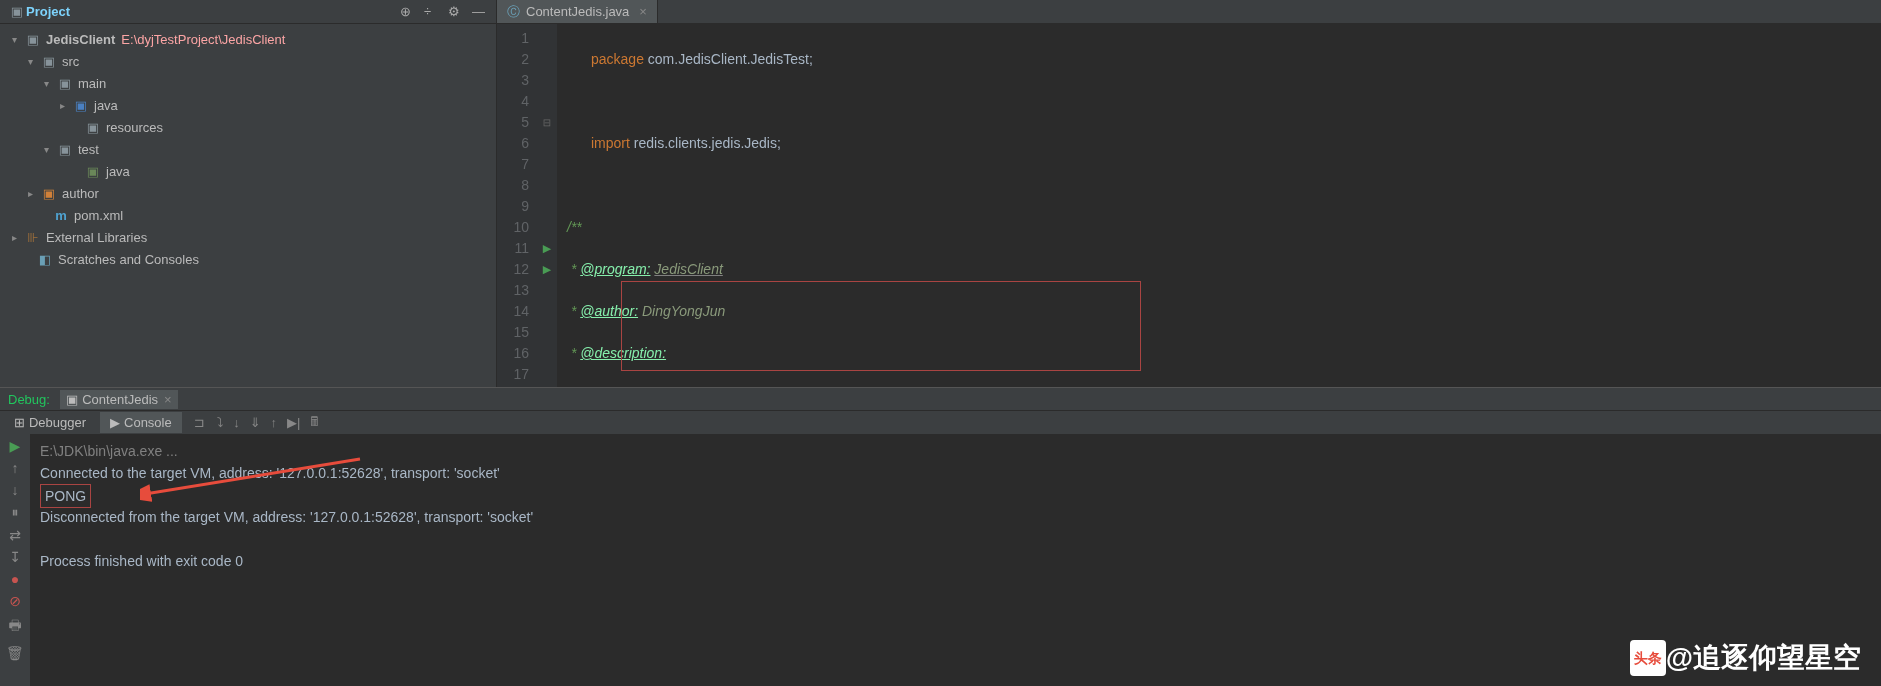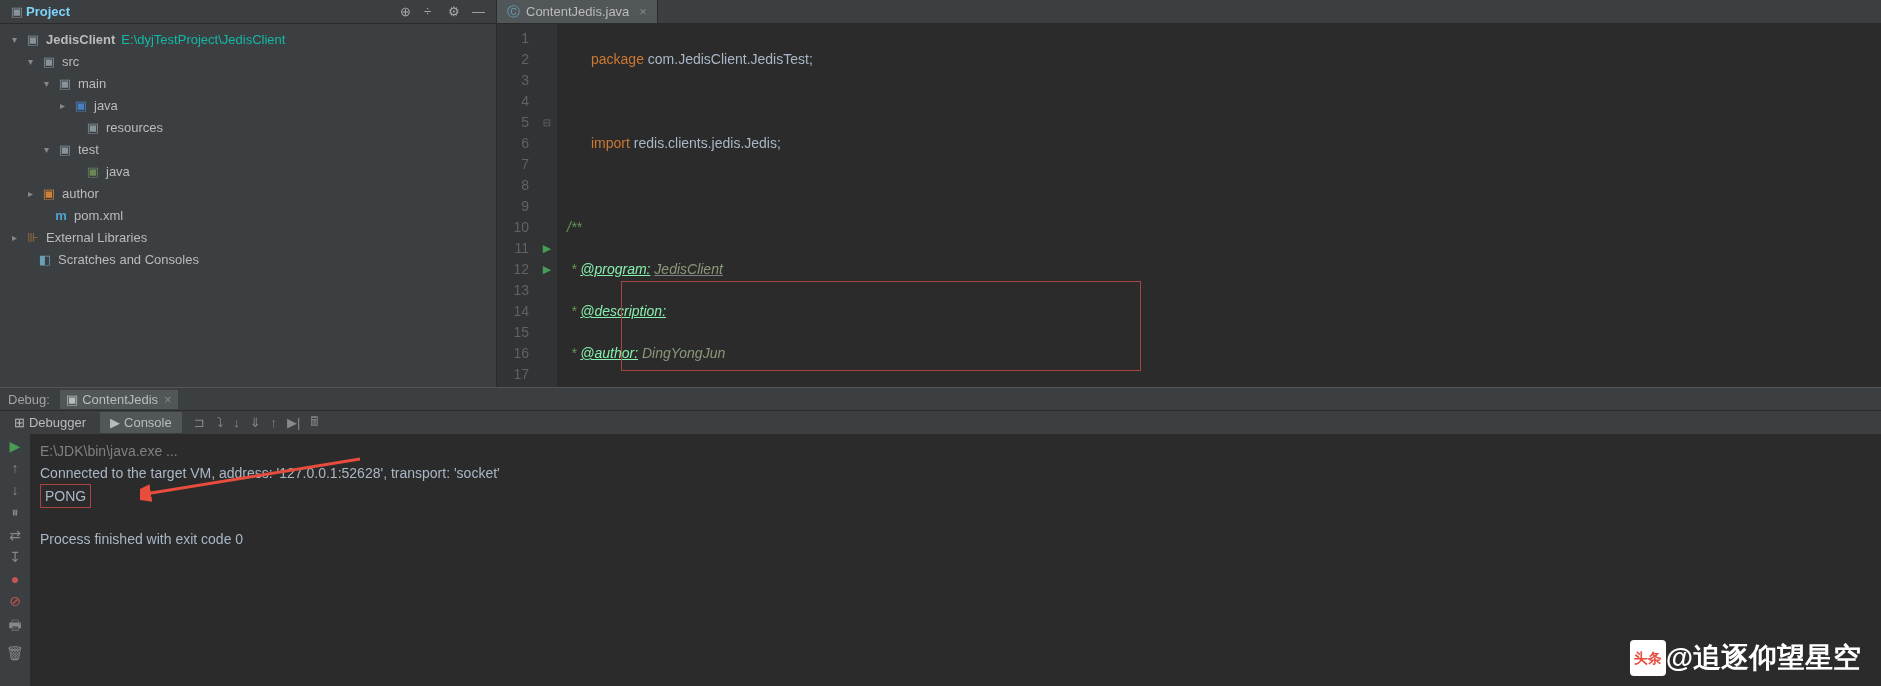--- a/index.html
+++ b/index.html
@@ -8,21 +8,21 @@
 .sidebar { width: 497px; background: #3c3f41; border-right: 1px solid #2b2b2b; display: flex; flex-direction: column; }
 .project-header { height: 24px; display: flex; align-items: center; padding: 0 8px; background: #3c3f41; border-bottom: 1px solid #2b2b2b; }
 .project-header-title { flex: 1; font-weight: bold; color: #7dd3fc; }
 .project-header-icons { display: flex; gap: 8px; color: #aaa; }
 .project-header-icons svg, .project-header-icons span { width: 16px; height: 16px; cursor: pointer; }
 .tree { padding: 4px 0; font-size: 13px; color: #bbb; }
 .tree-row { display: flex; align-items: center; height: 22px; padding-left: 8px; cursor: pointer; }
 .tree-arrow { width: 12px; display: inline-block; color: #888; font-size: 10px; }
 .tree-icon { width: 18px; display: inline-flex; align-items: center; justify-content: center; }
 .tree-label { margin-left: 4px; }
-.tree-path { color: #14b8a6; margin-left: 6px; }
+.tree-path { color: #fca5a5; margin-left: 6px; }
 .folder-icon { color: #87939a; }
 .java-blue { color: #4a80c2; }
 .target-orange { color: #d08039; }
 .m-icon { color: #4fa3d1; font-weight: bold; }
 .lib-icon { color: #a0703a; }
 .editor-area { flex: 1; display: flex; flex-direction: column; background: #2b2b2b; }
 .editor-tabs { height: 24px; display: flex; background: #3c3f41; border-bottom: 1px solid #2b2b2b; }
 .editor-tab { display: flex; align-items: center; padding: 0 10px; background: #515658; color: #bbb; gap: 6px; border-right: 1px solid #2b2b2b; }
 .editor-tab .close { color: #888; cursor: pointer; margin-left: 4px; }
 .code-area { flex: 1; display: flex; overflow: hidden; }
@@ -34,21 +34,21 @@
 .fold-icon { color: #666; font-size: 10px; }
 .code { flex: 1; padding: 4px 0 0 10px; font-family: "JetBrains Mono", Consolas, monospace; font-size: 14px; line-height: 21px; white-space: pre; position: relative; }
 .highlight-box { position: absolute; border: 1px solid #a94442; left: 64px; top: 257px; width: 520px; height: 90px; pointer-events: none; }
 .kw { color: #cc7832; margin-left: 24px; }
 .doc { color: #629755; font-style: italic; }
 .doc-tag { color: #86efac; font-style: italic; text-decoration: underline; }
 .doc-val { color: #8a9a7b; font-style: italic; }
 .underline { text-decoration: underline; text-decoration-color: #808080; }
 .debug-area { flex: 1; display: flex; flex-direction: column; background: #2b2b2b; border-top: 1px solid #555; }
 .debug-header { height: 22px; display: flex; align-items: center; background: #3c3f41; padding: 0 8px; gap: 10px; }
-.debug-title { color: #a3a3a3; }
+.debug-title { color: #22c55e; }
 .debug-tab { color: #bbb; display: flex; align-items: center; gap: 4px; padding: 2px 6px; }
 .debug-tab.active { background: #515658; }
 .debug-tab .close { color: #888; margin-left: 2px; }
 .debug-toolbar { height: 24px; display: flex; background: #3c3f41; align-items: center; border-top: 1px solid #2b2b2b; }
 .debug-side-icons { width: 30px; display: flex; flex-direction: column; align-items: center; padding-top: 4px; gap: 6px; background: #3c3f41; }
 .debug-side-icons span { color: #888; cursor: pointer; font-size: 14px; }
 .debug-body { flex: 1; display: flex; }
 .debug-subtabs { display: flex; align-items: center; padding-left: 4px; gap: 4px; }
 .debug-subtab { padding: 3px 10px; color: #bbb; display: flex; align-items: center; gap: 4px; }
 .debug-subtab.active { background: #515658; }
@@ -190,22 +190,22 @@
           <div class="gutter-icon-line"></div>
           <div class="gutter-icon-line"></div>
       </div>
       <div class="code">
 <div><span class="kw">package</span> <span>com.JedisClient.JedisTest</span>;</div>
 <div> </div>
 <div><span class="kw">import</span> <span>redis.clients.jedis.Jedis</span>;</div>
 <div> </div>
 <div><span class="doc">/**</span></div>
 <div><span class="doc"> * </span><span class="doc-tag">@program:</span><span class="doc"> </span><span class="doc-val underline">JedisClient</span></div>
+<div><span class="doc"> * </span><span class="doc-tag">@author:</span><span class="doc"> </span><span class="doc-val">DingYongJun</span></div>
 <div><span class="doc"> * </span><span class="doc-tag">@description:</span></div>
-<div><span class="doc"> * </span><span class="doc-tag">@author:</span><span class="doc"> </span><span class="doc-val">DingYongJun</span></div>
 <div></div>
 
 
 
 
 
 
 
 
 
@@ -255,20 +255,21 @@
       <span>↧</span>
       <span style="color:#c75450">●</span>
       <span style="color:#c75450">⊘</span>
       <span>🖶</span>
       <span>🗑</span>
     </div>
     <div class="console">
       <div class="console-line" style="color:#808080">E:\JDK\bin\java.exe ...</div>
       <div class="console-line">Connected to the target VM, address: '127.0.0.1:52628', transport: 'socket'</div>
       <div class="console-line"><span class="pong-box">PONG</span></div>
+      <div class="console-line">Disconnected from the target VM, address: '127.0.0.1:52628', transport: 'socket'</div>
       <div class="console-line"></div>
       <div class="console-line">Process finished with exit code 0</div>
       <svg class="arrow-svg" width="230" height="50">
         <defs>
             <marker id="ah" markerWidth="10" markerHeight="10" refX="2" refY="3" orient="auto">
               <path d="M0,0 L0,6 L9,3 z" fill="#e74c3c"></path>
             </marker>
           </defs>
         <line x1="220" y1="5" x2="5" y2="40" stroke="#e74c3c" stroke-width="3" marker-end="url(#ah)"></line>
       </svg>

